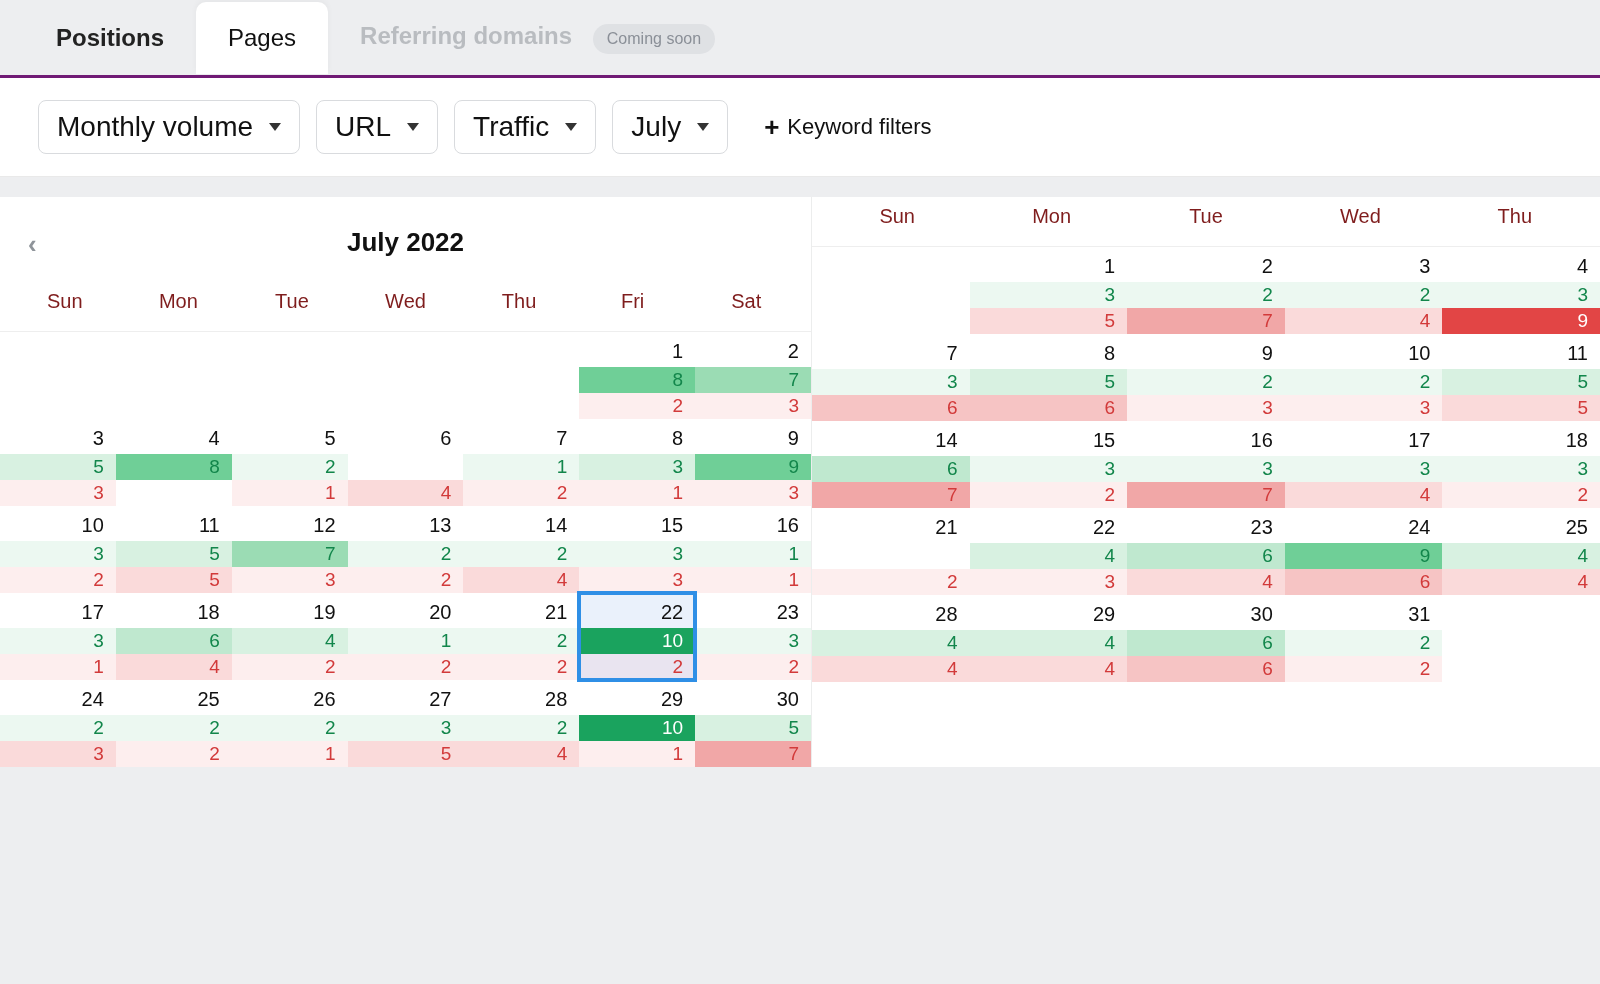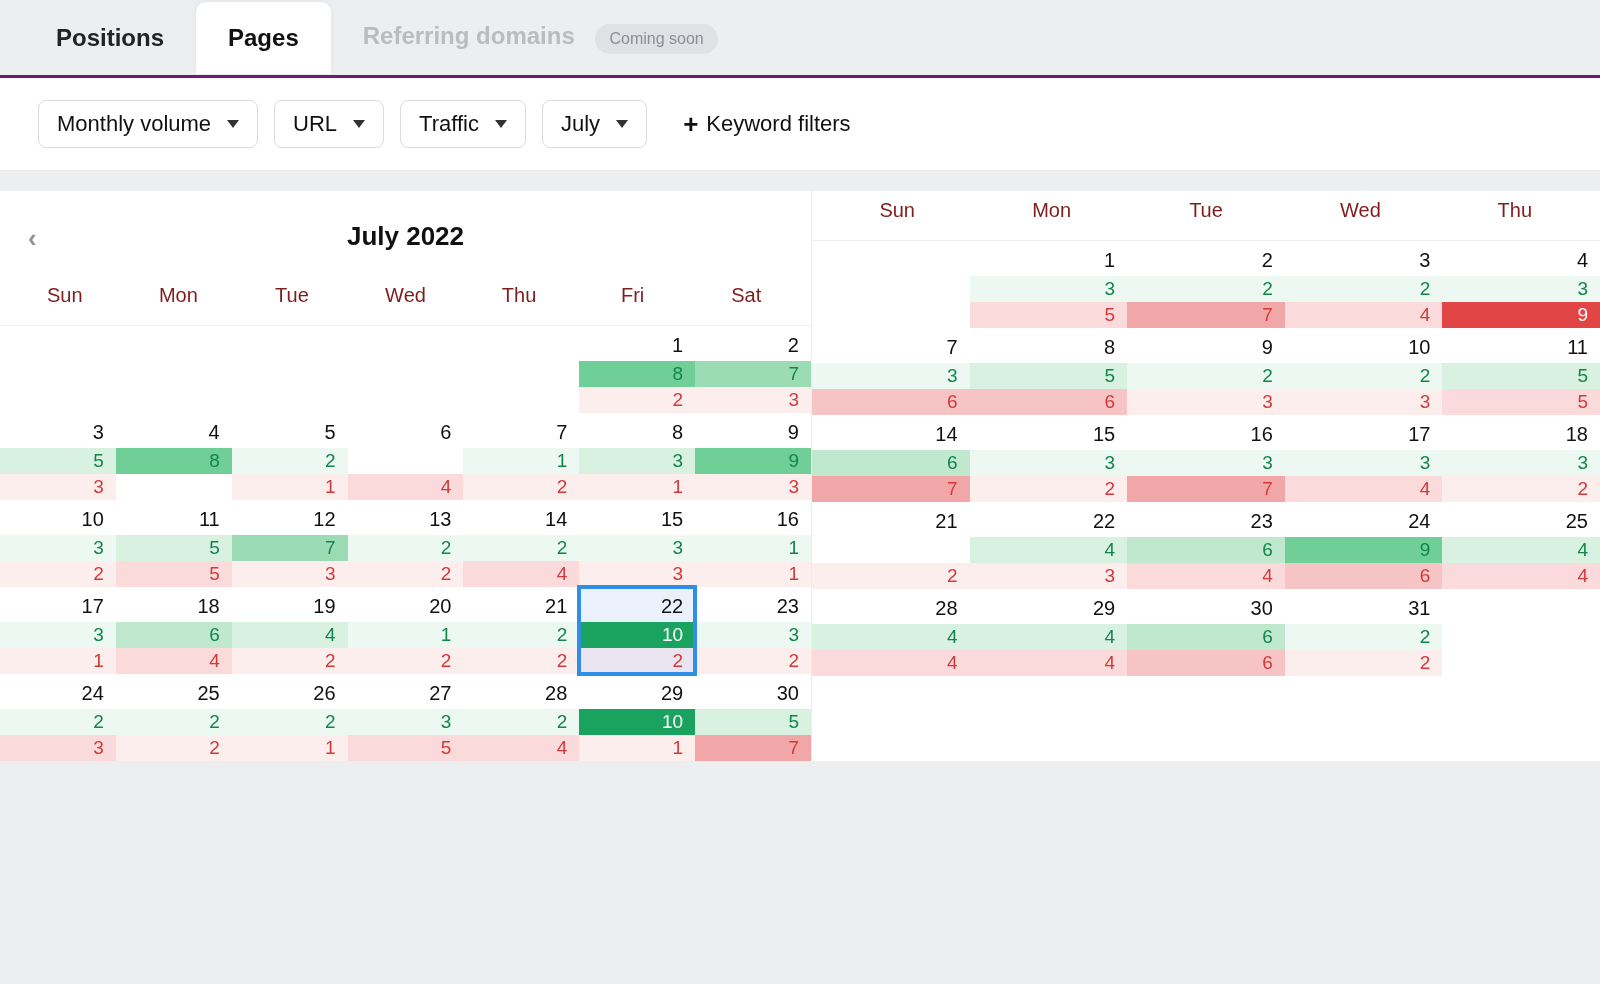--- a/index.html
+++ b/index.html
@@ -1,25 +1,25 @@
 <!DOCTYPE html>
 <html><head>
 <meta charset="utf-8">
 <style>
   * { box-sizing: border-box; }
   html, body { margin:0; padding:0; font-family: -apple-system, BlinkMacSystemFont, "Segoe UI", Helvetica, Arial, sans-serif; color:#111; background:#edeef0; }
   .page { width:1600px; }
   .tabs-bar { display:flex; align-items:center; background:#edeef0; padding:0 24px; height:78px; gap:0; border-bottom:3px solid #701a75;}
-  .tab { font-size:24px; font-weight:700; color:#111; padding:22px 32px; cursor:pointer; position:relative; }
+  .tab { font-size:24px; font-weight:400; color:#111; padding:22px 32px; cursor:pointer; position:relative; }
   .tab.inactive { font-weight:700; color:#222; }
   .tab.active { background:#fff; border-radius:10px 10px 0 0; box-shadow: 0 -2px 6px rgba(0,0,0,0.04);}
   .tab.disabled { color:#b9bcc0; font-weight:600; cursor:default;}
   .badge { display:inline-block; background:#dfe1e4; color:#8a8f97; font-size:16px; font-weight:500; padding:6px 14px; border-radius:18px; margin-left:14px;text-align:center;}
   .filters { background:#fff; padding:22px 38px; display:flex; align-items:center; gap:16px; flex-wrap:wrap; border-bottom:1px solid #e9e9e9;}
-  .chip { display:flex; align-items:center; gap:10px; border:1.5px solid #d9dbde; border-radius:8px; padding:10px 18px; font-size:22px; background:#fff; cursor:pointer; color:#111; }
+  .chip { display:flex; align-items:center; gap:10px; border:1.5px solid #d9dbde; border-radius:8px; padding:10px 18px; font-size:28px; background:#fff; cursor:pointer; color:#111; }
   .caret { width:0; height:0; border-left:6px solid transparent; border-right:6px solid transparent; border-top:8px solid #333; margin-left:6px;}
   .globe-icon { width:22px; height:22px; }
   .plus-icon { font-size:26px; font-weight:600; margin-right:8px;}
   .plain-btn { display:flex; align-items:center; font-size:22px; margin-left:20px; cursor:pointer;}
   .spacer-strip { background:#edeef0; height:20px;}
   .calwrap { background:#fff; display:flex; }
   .month { }
   .month.left { flex:0 0 812px; border-right:1px solid #eceded;}
   .month.right { flex:1 1 auto;}
   .month-header { position:relative; text-align:center; font-size:26px; font-weight:700; padding:30px 0 24px; }

